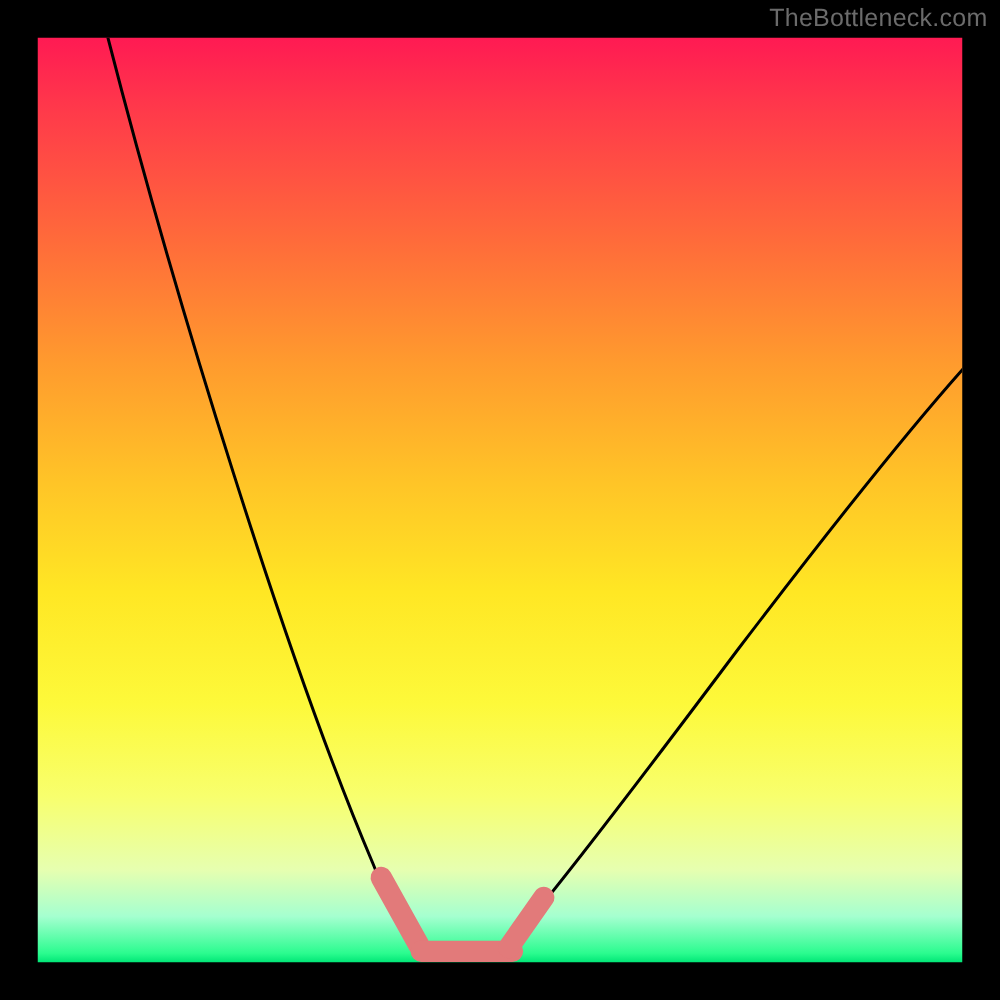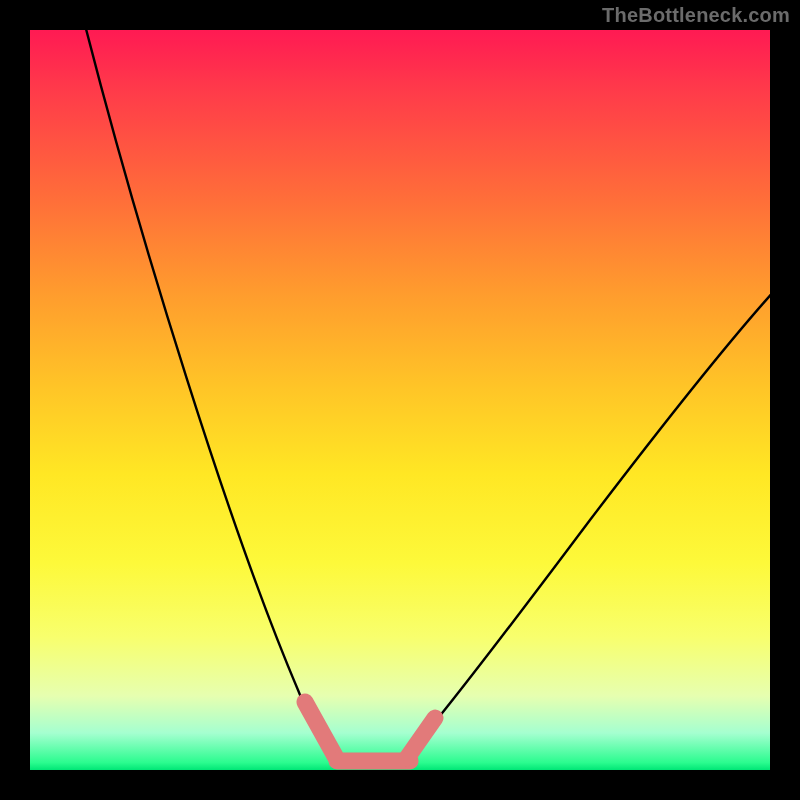--- a/index.html
+++ b/index.html
@@ -50,21 +50,21 @@
     inset: 0;
     width: 740px;
     height: 740px;
   }
   .watermark {
     position: absolute;
     top: 4px;
     right: 10px;
     color: #6b6b6b;
     font-size: 20px;
-    font-weight: 700;
+    font-weight: 400;
     letter-spacing: 0.2px;
     text-align: center;
   }
 </style>
 </head>
 <body>
 
 <div class="frame">
   <div class="watermark">TheBottleneck.com</div>
 

